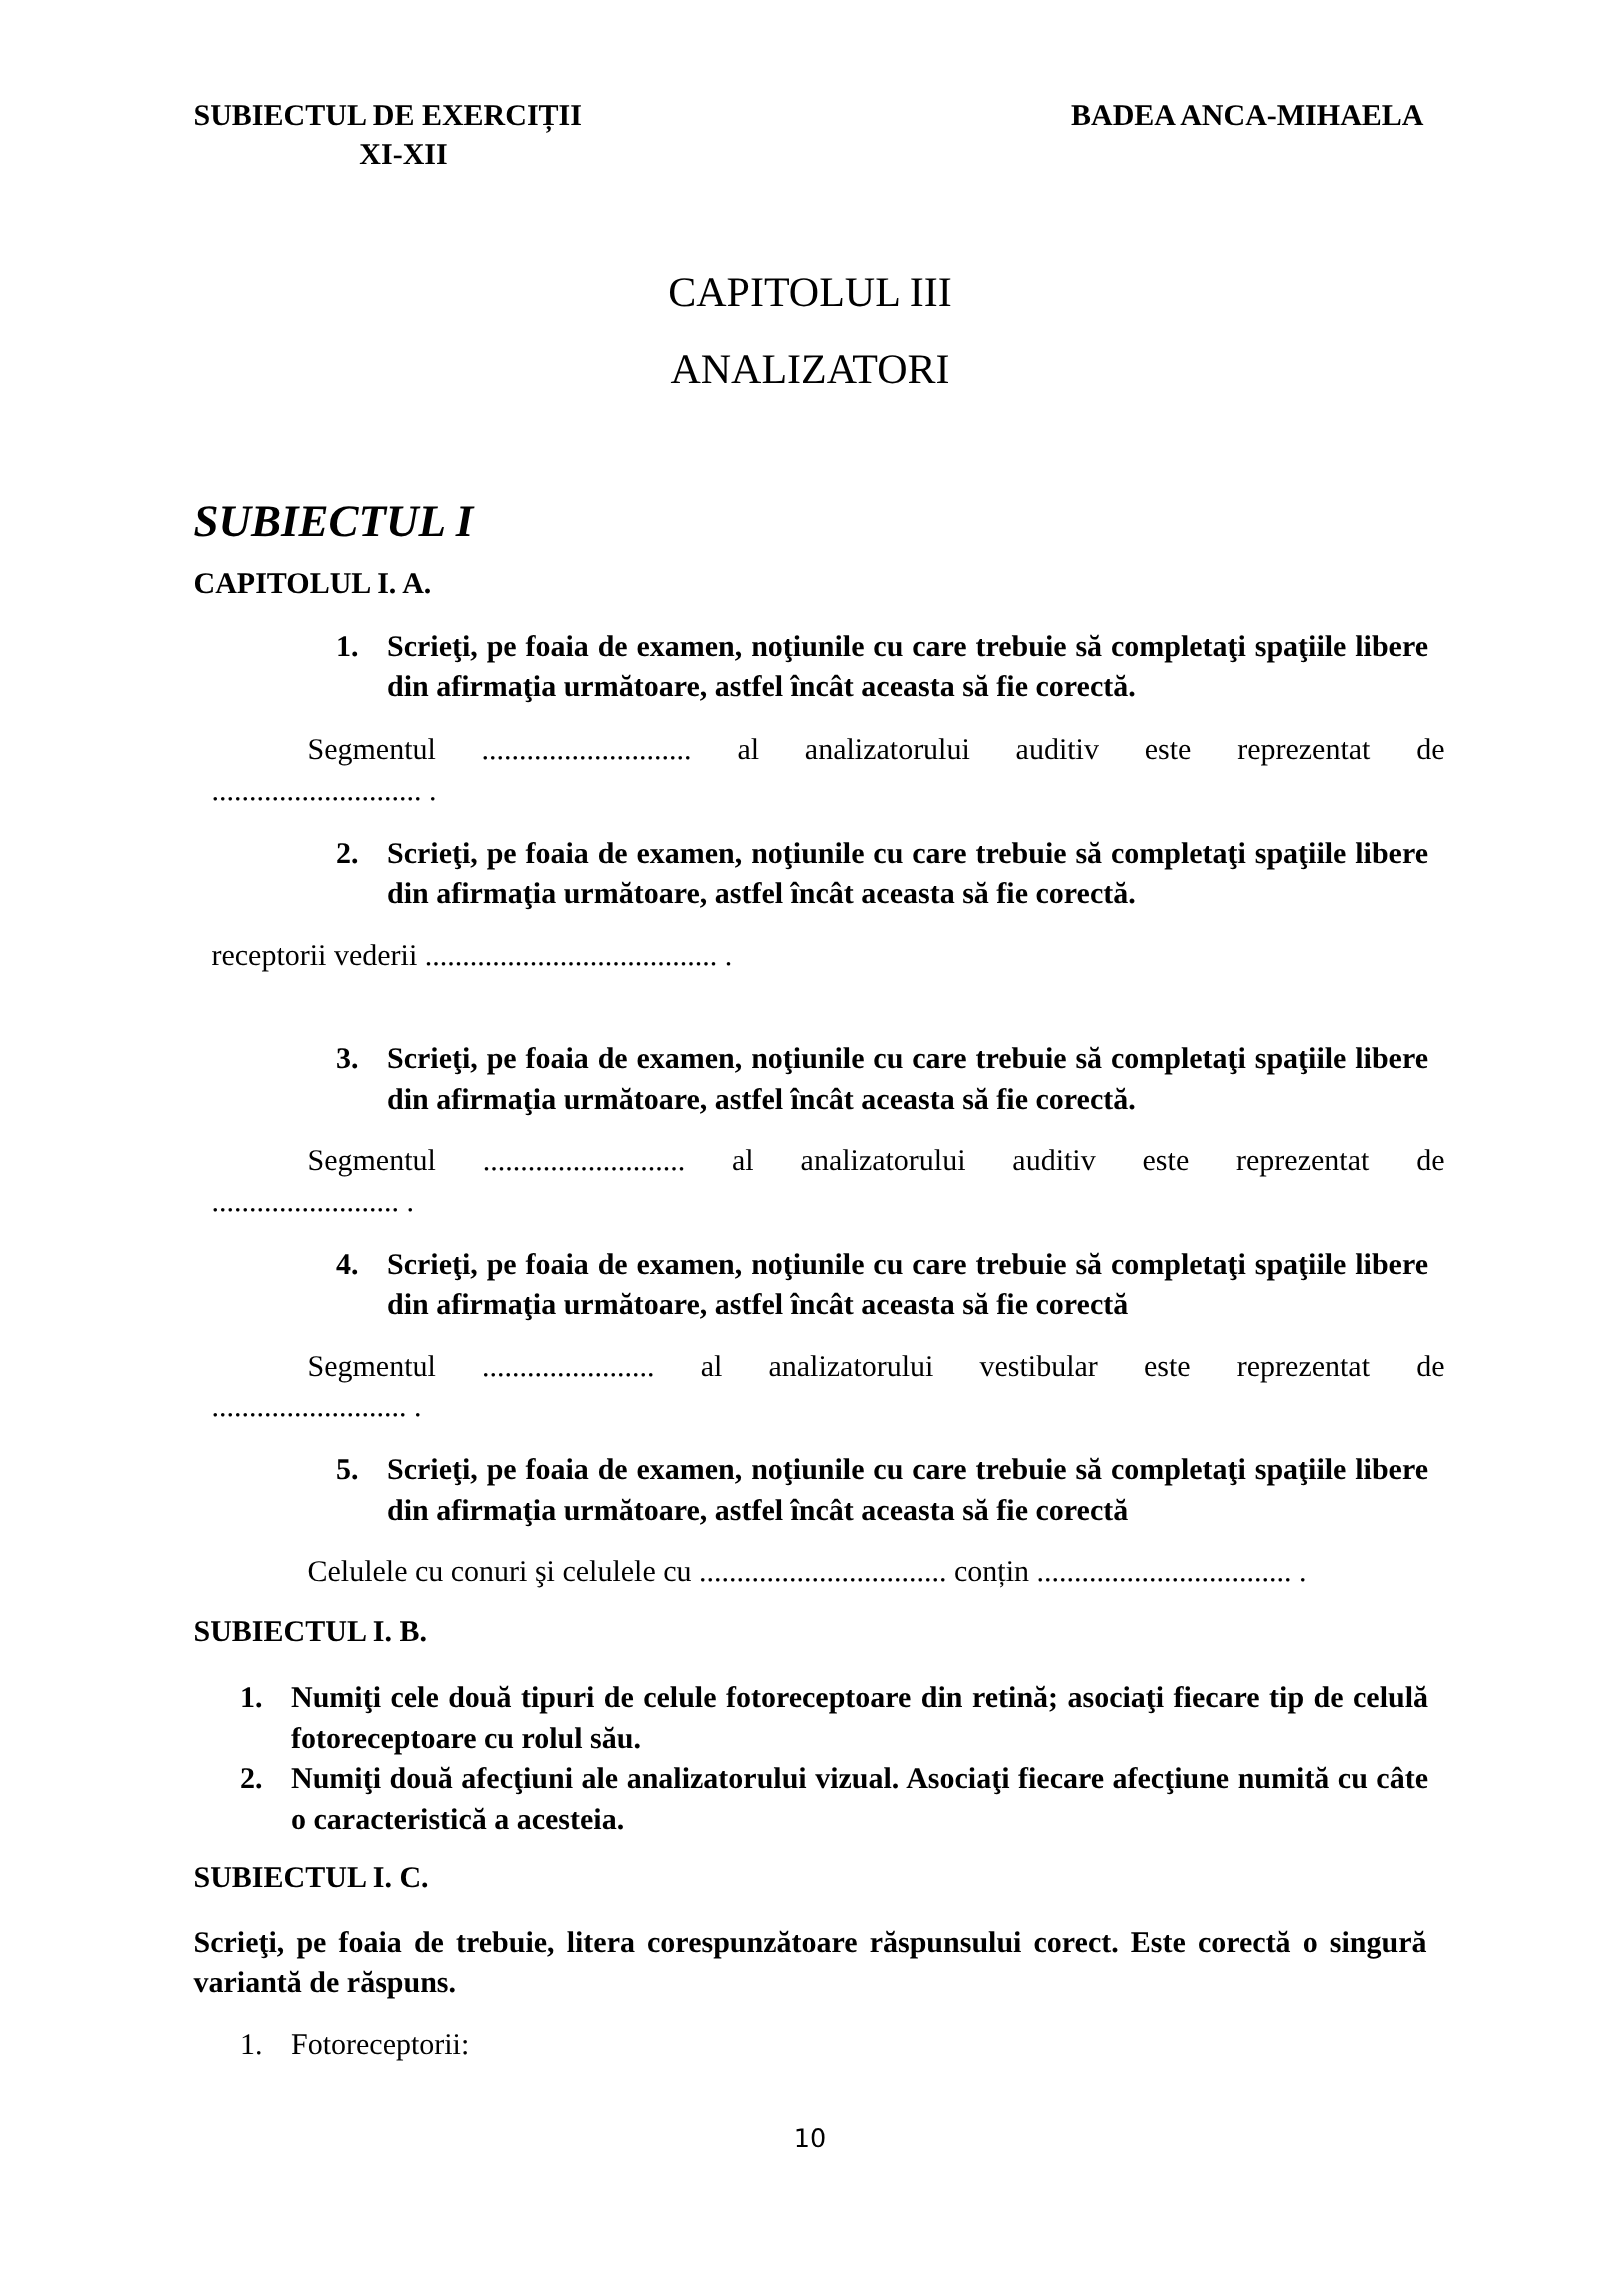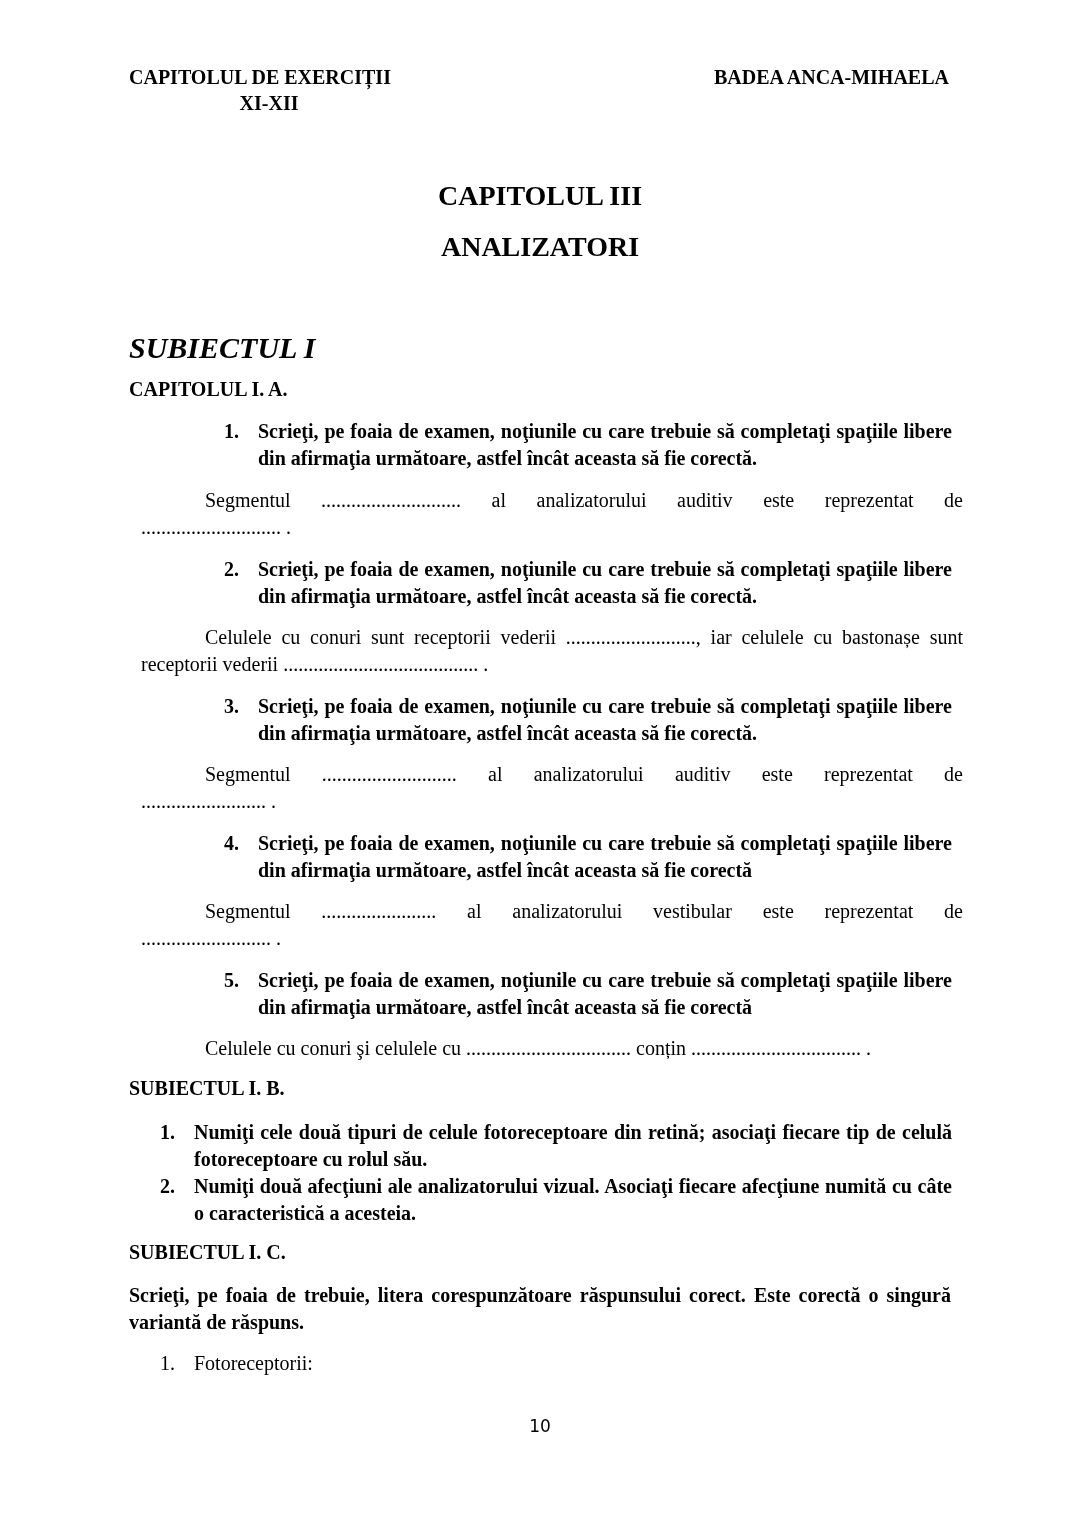--- a/index.html
+++ b/index.html
@@ -2,21 +2,21 @@
 <html><head>
 <meta charset="utf-8">
 <style>
   html, body { margin: 0; padding: 0; background: #ffffff; }
   body { width: 1080px; height: 1527px; position: relative; overflow: hidden; color: #000; font-family: "Liberation Serif", serif; }
   .abs { position: absolute; }
   .hdr { font-weight: bold; font-size: 20px; line-height: 26px; }
   .hdr-left { left: 129px; top: 64px; width: 280px; }
   .hdr-left .l2 { display: block; text-align: center; width: 280px; }
   .hdr-right { right: 131px; top: 64px; text-align: left; }
-  .chapter { left: 0; width: 1080px; text-align: center; font-weight: bold; font-size: 28px; }
+  .chapter { left: 0; width: 1080px; text-align: center; font-weight: normal; font-size: 28px; }
   .sec-it { left: 129px; font-weight: bold; font-style: italic; font-size: 30px; }
   .sub { left: 129px; font-weight: bold; font-size: 20px; }
   .q { left: 224px; width: 728px; font-weight: bold; font-size: 20px; line-height: 27px; }
   .q .num { position: absolute; left: 0; top: 0; }
   .q .txt { display: block; padding-left: 34px; text-align: justify; }
   .ans { left: 141px; width: 822px; font-size: 20px; line-height: 27px; text-align: justify; font-family: Liberation Serif, serif; }
   .ans .first { display: block; text-indent: 64px; text-align-last: justify; }
   .ans .first.nolast { text-align-last: auto; }
   .ans .rest { display: block; }
   .b-item { left: 160px; width: 792px; font-weight: bold; font-size: 20px; line-height: 27px; }
@@ -24,21 +24,21 @@
   .b-item .txt { display: block; padding-left: 34px; text-align: justify; }
   .instr { left: 129px; width: 822px; font-weight: bold; font-size: 20px; line-height: 27px; text-align: justify; }
   .c-item { left: 160px; font-size: 20px; }
   .c-item .num { display: inline-block; width: 34px; }
   .page-num { left: 0; width: 1080px; text-align: center; top: 1416px; font-family: "DejaVu Sans", sans-serif; font-size: 17px; }
 </style>
 </head>
 <body>
 
 <div class="abs hdr hdr-left">
-  <span>CAPITOLUL DE EXERCIȚII</span>
+  <span>SUBIECTUL DE EXERCIȚII</span>
   <span class="l2">XI-XII</span>
 </div>
 <div class="abs hdr hdr-right">BADEA ANCA-MIHAELA</div>
 
 <div class="abs chapter" style="top:180px;">CAPITOLUL III</div>
 <div class="abs chapter" style="top:231px;">ANALIZATORI</div>
 
 <div class="abs sec-it" style="top:331px;">SUBIECTUL I</div>
 <div class="abs sub" style="top:378px;">CAPITOLUL I. A.</div>
 
@@ -49,21 +49,20 @@
 <div class="abs ans" style="top:487px;">
   <span class="first">Segmentul ............................ al analizatorului auditiv este reprezentat de</span>
   <span class="rest">............................ .</span>
 </div>
 
 <div class="abs q" style="top:556px;">
   <span class="num">2.</span>
   <span class="txt">Scrieţi, pe foaia de examen, noţiunile cu care trebuie să completaţi spaţiile libere din afirmaţia următoare, astfel încât aceasta să fie corectă.</span>
 </div>
 <div class="abs ans" style="top:624px;">
-  <span class="first">Celulele cu conuri sunt receptorii vederii .........................., iar celulele cu bastonașe sunt</span>
   <span class="rest">receptorii vederii ....................................... .</span>
 </div>
 
 <div class="abs q" style="top:693px;">
   <span class="num">3.</span>
   <span class="txt">Scrieţi, pe foaia de examen, noţiunile cu care trebuie să completaţi spaţiile libere din afirmaţia următoare, astfel încât aceasta să fie corectă.</span>
 </div>
 <div class="abs ans" style="top:761px;">
   <span class="first">Segmentul ........................... al analizatorului auditiv este reprezentat de</span>
   <span class="rest">......................... .</span>

